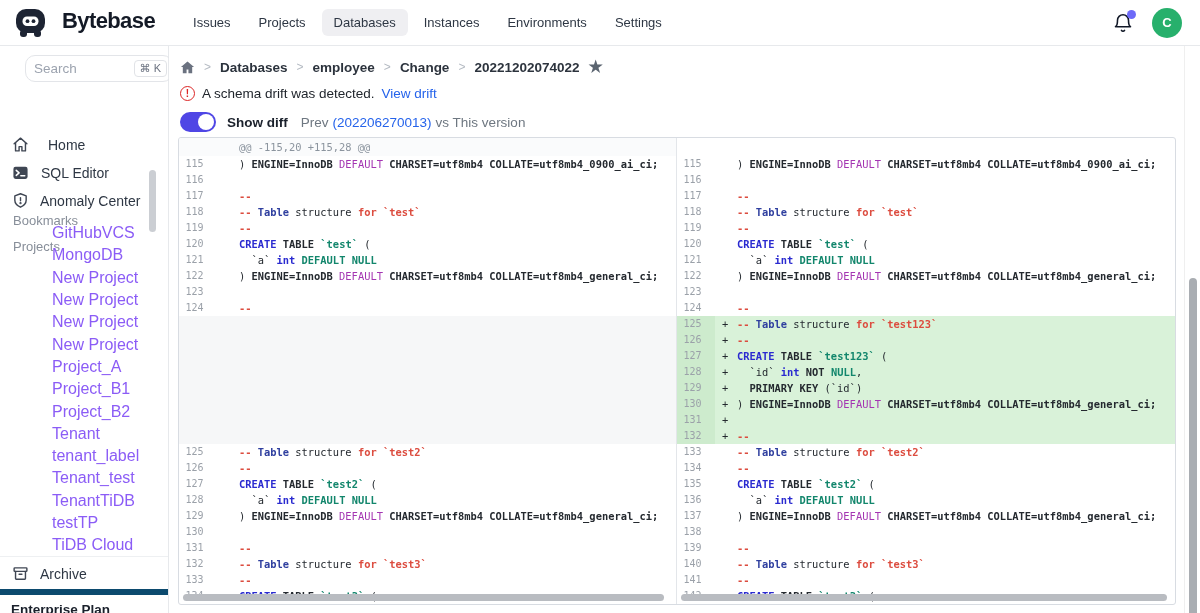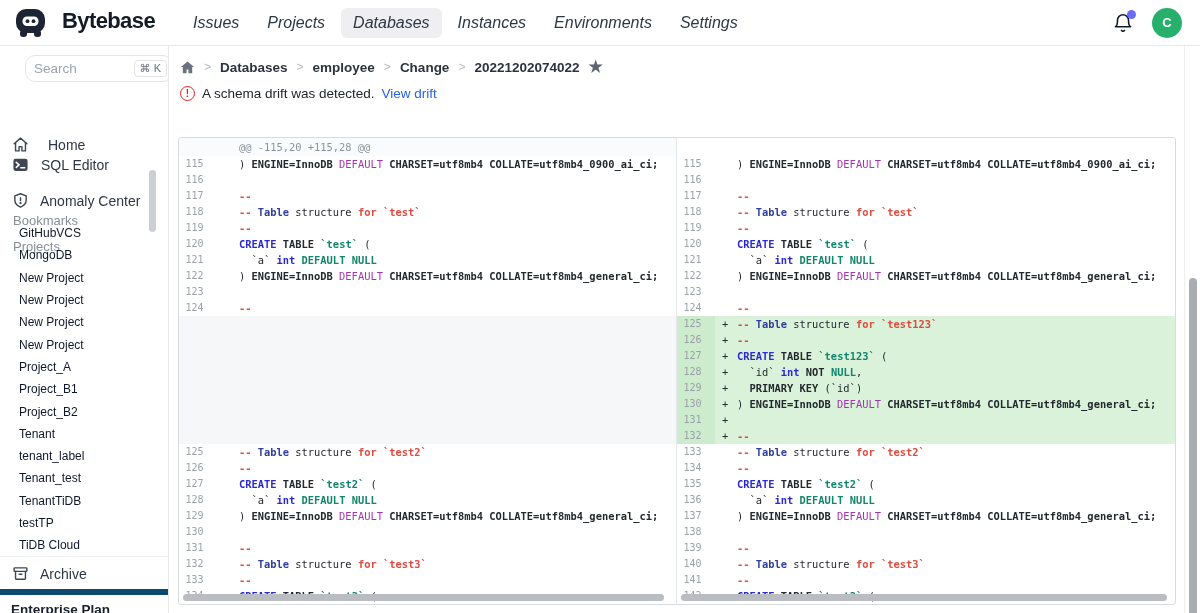--- a/index.html
+++ b/index.html
@@ -4,35 +4,35 @@
 <style>
   * { margin:0; padding:0; box-sizing:border-box; }
   html,body { width:1200px; height:613px; overflow:hidden; }
   body { font-family:"Liberation Sans",sans-serif; background:#fff; color:#1f2328; position:relative; }
 
   
   .topbar { height:46px; border-bottom:1px solid #e7e9ec; display:flex; align-items:center; padding:0 18px 0 14px; }
   .brand { display:flex; align-items:flex-start; gap:15px; margin-right:26px; cursor:pointer; }
   .brand-name { font-size:22px; font-weight:800; color:#141a26; letter-spacing:-0.6px; }
   .topnav { display:flex; gap:4px; align-items:center; }
-  .nav-item { padding:6px 12px; font-size:16px; color:#2e3744; border-radius:6px; cursor:pointer;font-style:italic; }
+  .nav-item { padding:6px 12px; font-size:13px; color:#2e3744; border-radius:6px; cursor:pointer; }
   .nav-item.active { background:#efeff2; }
   .topbar-right { margin-left:auto; display:flex; align-items:center; gap:18px; }
   .bell-wrap { position:relative; width:22px; height:22px; cursor:pointer; }
   .bell-dot { position:absolute; top:-2px; right:-2px; width:9px; height:9px; border-radius:50%; background:#6d6af8; }
   .avatar { width:30px; height:30px; border-radius:50%; background:#27b06c; color:#fff; font-size:13px; font-weight:700; display:flex; align-items:center; justify-content:center; cursor:pointer; }
 
   
   .sidebar { position:absolute; top:46px; left:0; width:169px; bottom:0; border-right:1px solid #e7e9ec; background:#fff; }
   .side-search { position:absolute; top:9px; left:25px; width:148px; height:27px; border:1px solid #e3e5e9; border-radius:10px; display:flex; align-items:center; padding:0 5px 0 8px; color:#9ca3af; font-size:13.5px; cursor:text; }
   .kbd { margin-left:auto; border:1px solid #e1e3e7; border-radius:4px; font-size:11px; padding:1px 5px; color:#6b7280; background:#fff; white-space:nowrap; }
   .side-item { position:absolute; left:12px; display:flex; gap:11px; align-items:center; font-size:14px; color:#2e3744; cursor:pointer; }
   .side-label { position:absolute; left:13px; font-size:13px; color:#878e99; }
   .project-list { position:absolute; top:176px; left:19px; right:18px; }
-  .project-item { height:22.3px; display:flex; align-items:center; font-size:12px; color:#0f172a; cursor:pointer; white-space:nowrap; }
+  .project-item { height:22.3px; display:flex; align-items:center; font-size:16px; color:#8b5cf6; cursor:pointer; white-space:nowrap;margin-left:33px; }
   .side-scroll-thumb { position:absolute; left:149px; top:124px; width:7px; height:62px; background:#cbced3; border-radius:4px; }
   .side-divider { position:absolute; left:0; right:0; top:510px; border-top:1px solid #eef0f2; }
   .side-archive { top:519px; }
   .side-footer { position:absolute; top:543px; left:0; right:0; height:24px; border-top:6px solid #0c4a6e; padding:7px 0 0 11px; font-weight:700; font-size:13.5px; color:#1b212c; }
 
   .icon { display:inline-flex; align-items:center; justify-content:center; }
   svg { display:block; }
 
   
   .main { position:absolute; left:169px; top:46px; right:0; bottom:0; background:#fff; }
@@ -130,21 +130,21 @@
   <div class="side-item" style="top:90px;gap:19px;">
     <span class="icon">
       <svg width="17" height="17" viewBox="0 0 24 24" fill="none" stroke="#3f4653" stroke-width="2" stroke-linecap="round" stroke-linejoin="round">
         <path d="M3 11l9-8 9 8"></path>
           <path d="M5 9.5V21h5v-6h4v6h5V9.5"></path>
       </svg>
     </span>
     <span>Home</span>
   </div>
 
-  <div class="side-item" style="top:110px;gap:12px;">
+  <div class="side-item" style="top:118px;gap:12px;">
     <span class="icon">
       <svg width="17" height="17" viewBox="0 0 24 24">
         <rect x="2" y="4" width="20" height="17" rx="3" fill="#3f4653"></rect>
         <path d="M6 9l4 3.5L6 16" stroke="#fff" stroke-width="2.2" fill="none" stroke-linecap="round" stroke-linejoin="round"></path>
         <path d="M12.5 16.5H18" stroke="#fff" stroke-width="2.2" stroke-linecap="round"></path>
       </svg>
     </span>
     <span>SQL Editor</span>
   </div>
 
@@ -215,20 +215,29 @@
     <span class="crumb">20221202074022</span>
     <span class="star">★</span>
   </div>
 
   <div class="alert-row">
     <span class="alert-ico">!</span>
     <span>A schema drift was detected.</span>
     <span class="link">View drift</span>
   </div>
 
+  <div class="toggle-row">
+    <span class="toggle">
+        <span class="toggle-knob"></span>
+      </span>
+    <span class="toggle-label">Show diff</span>
+    <span class="muted prev">Prev</span>
+    <span class="link">(202206270013)</span>
+    <span class="muted suffix">vs This version</span>
+  </div>
 
   <div class="diff-panel">
     <div class="diff-col left" id="diff-left">
         <div class="drow hunk"><span class="gut"></span><span class="code"><span class="tok-h">@@ -115,20 +115,28 @@</span></span></div>
         <div class="drow"><span class="gut">115</span><span class="code"><span class="tok-p">) </span><span class="tok-b">ENGINE=InnoDB</span><span class="tok-p"> </span><span class="tok-d">DEFAULT</span><span class="tok-p"> </span><span class="tok-b">CHARSET=utf8mb4</span><span class="tok-p"> </span><span class="tok-b">COLLATE=utf8mb4_0900_ai_ci;</span></span></div>
         <div class="drow"><span class="gut">116</span><span class="code"></span></div>
         <div class="drow"><span class="gut">117</span><span class="code"><span class="tok-r">--</span></span></div>
         <div class="drow"><span class="gut">118</span><span class="code"><span class="tok-r">--</span><span class="tok-p"> </span><span class="tok-n">Table</span><span class="tok-p"> structure </span><span class="tok-r">for</span><span class="tok-p"> </span><span class="tok-r">`test`</span></span></div>
         <div class="drow"><span class="gut">119</span><span class="code"><span class="tok-r">--</span></span></div>
         <div class="drow"><span class="gut">120</span><span class="code"><span class="tok-k">CREATE</span><span class="tok-p"> </span><span class="tok-b">TABLE</span><span class="tok-p"> </span><span class="tok-t">`test`</span><span class="tok-p"> (</span></span></div>

